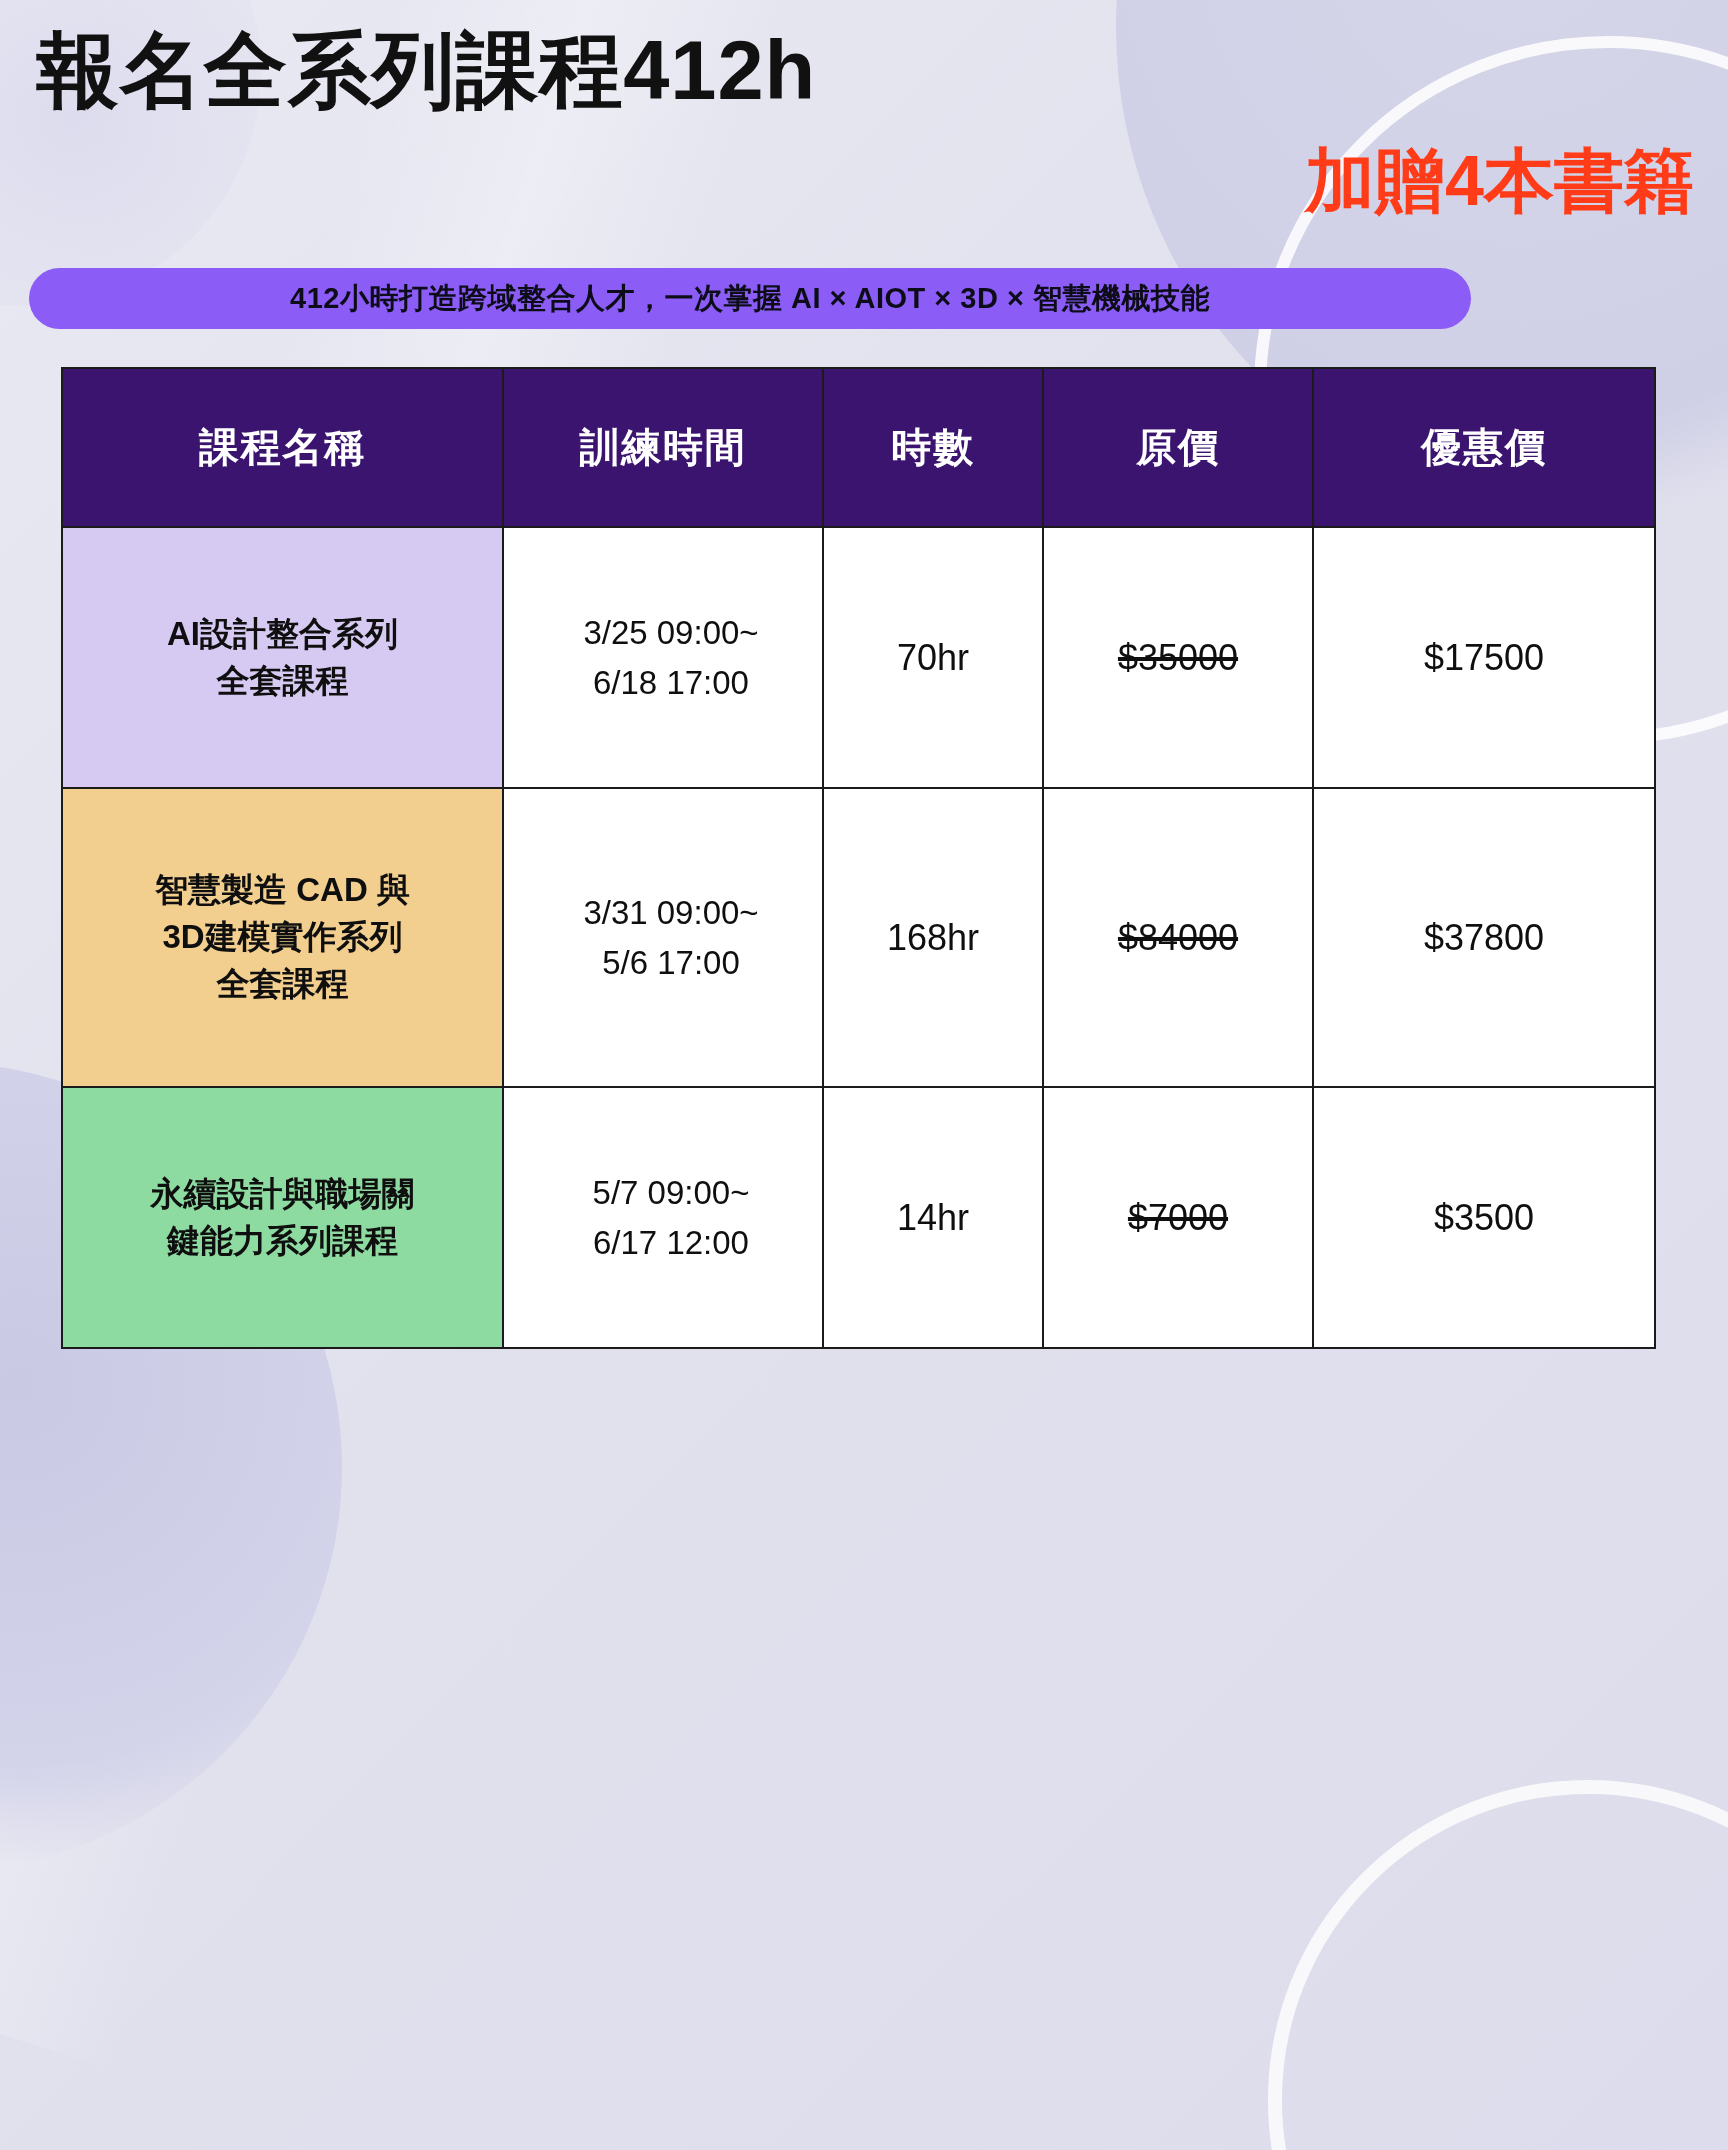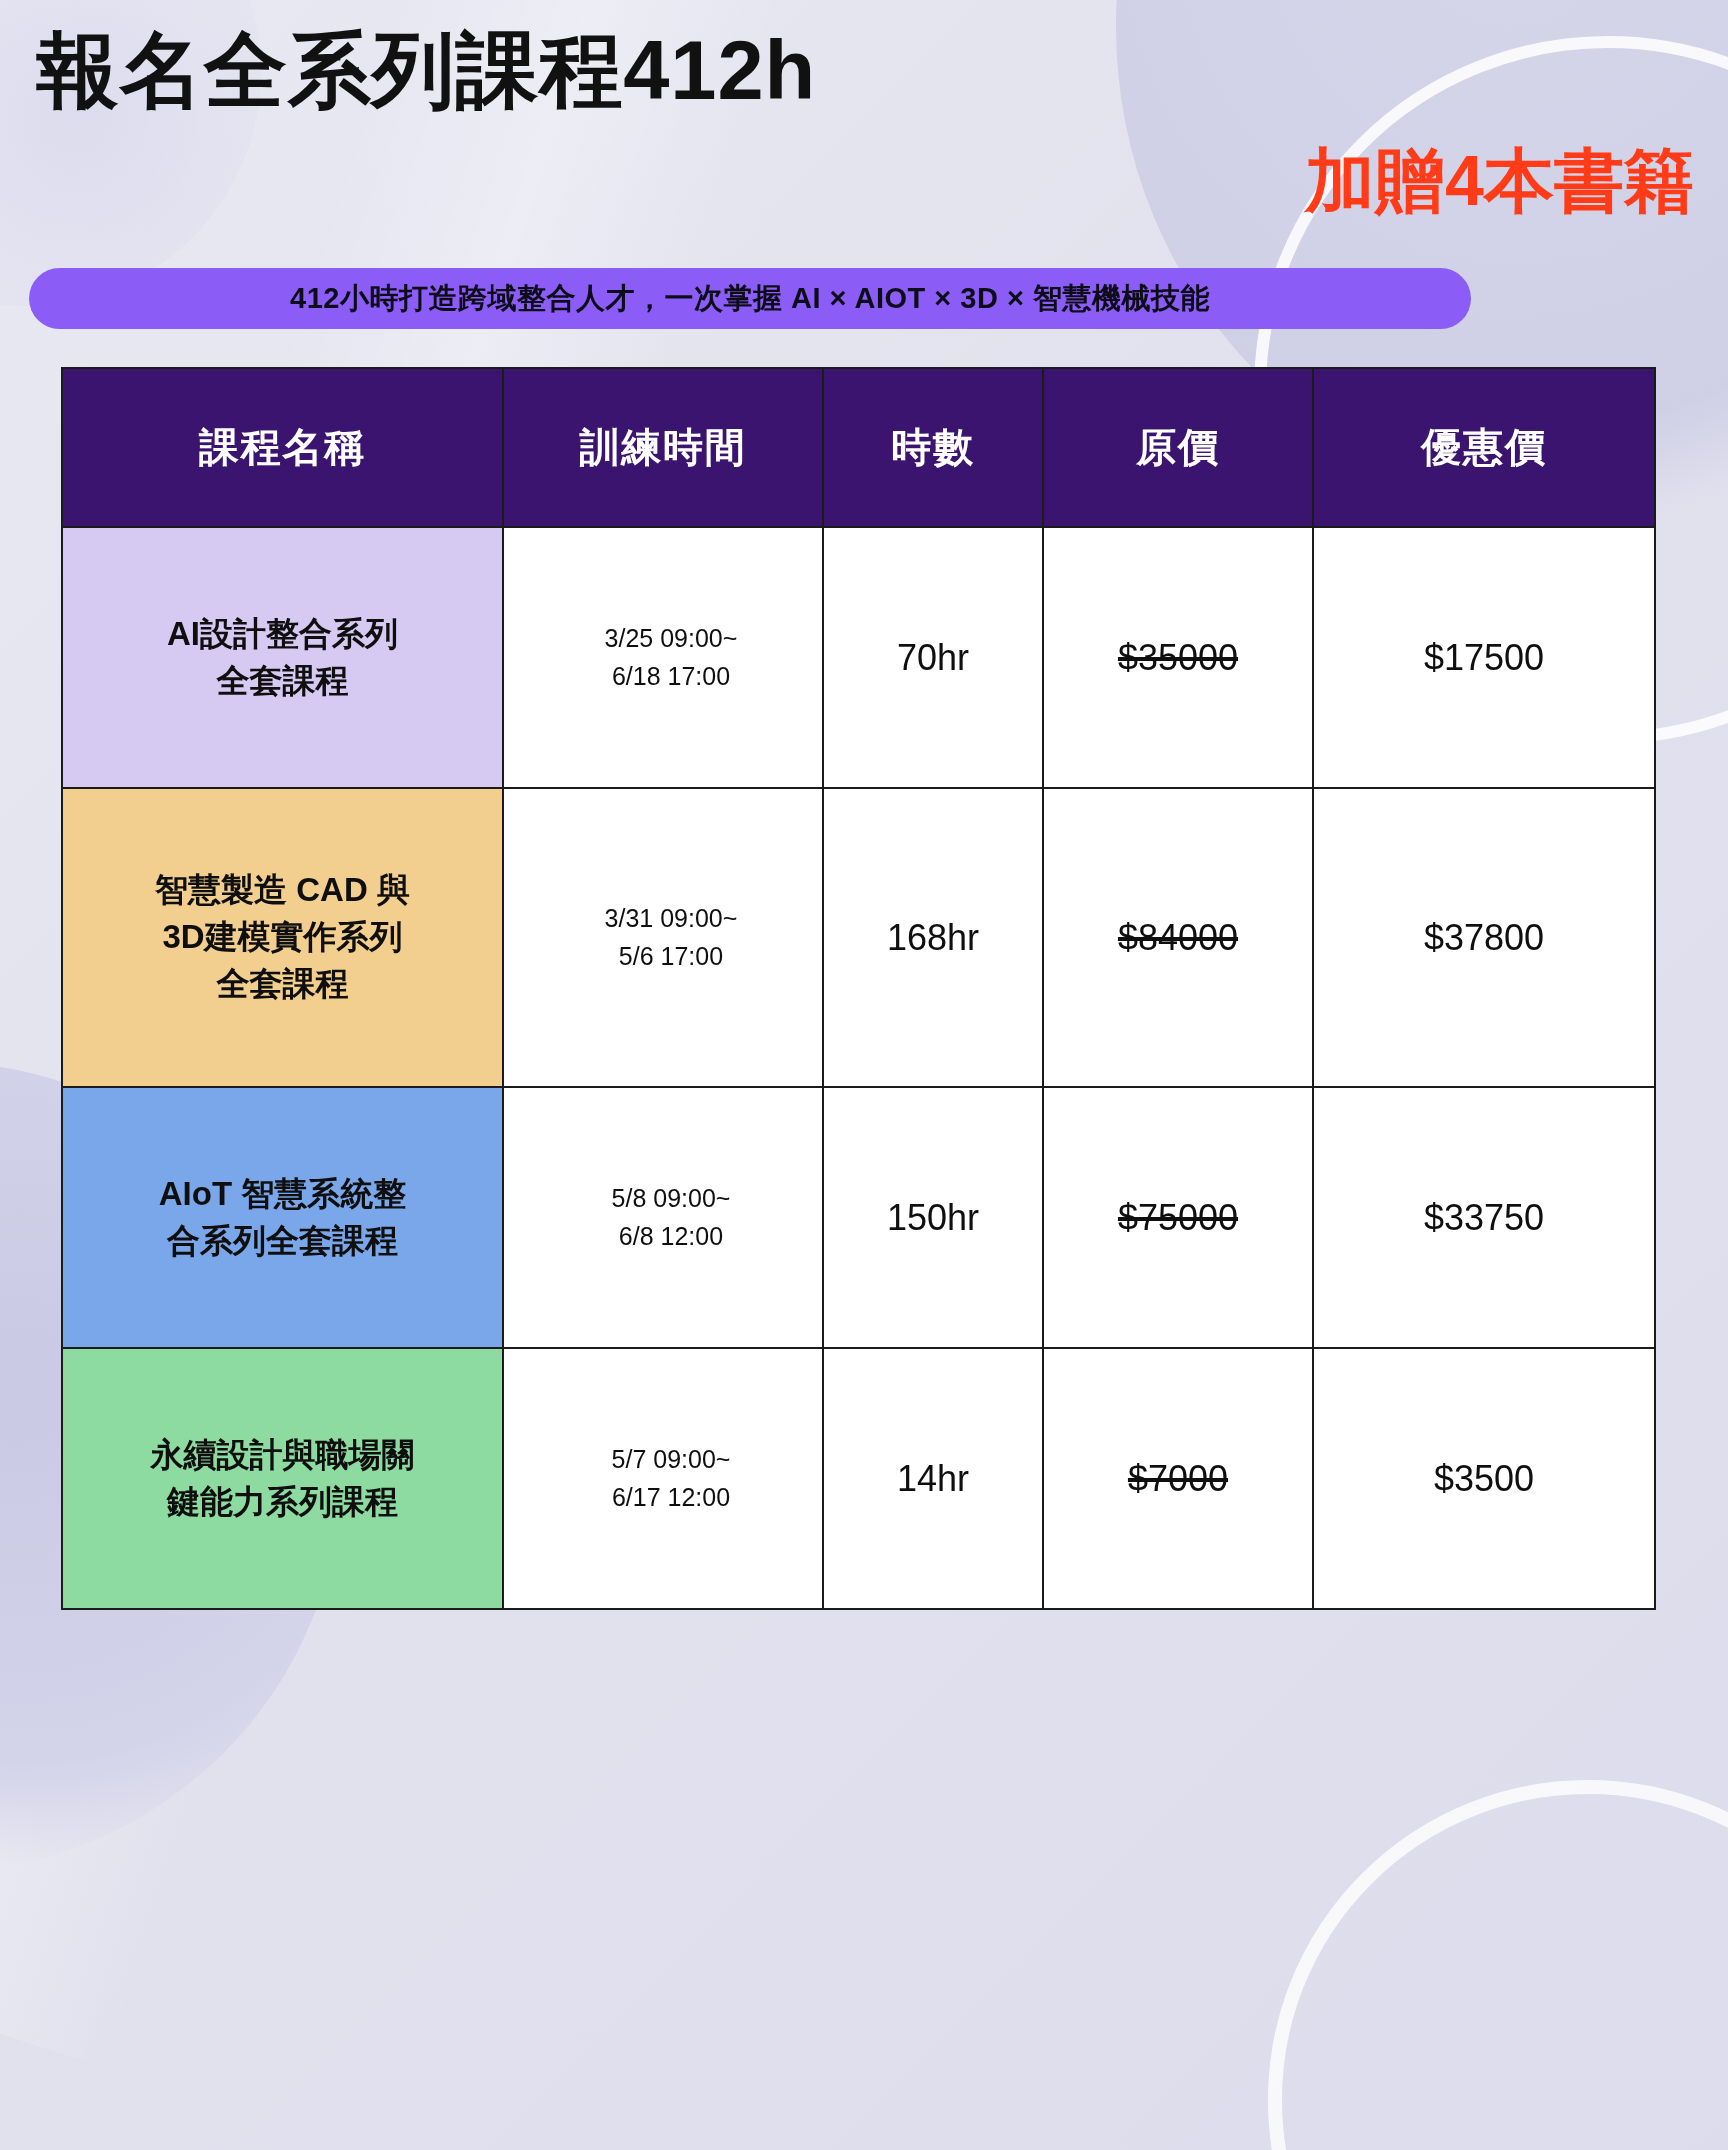--- a/index.html
+++ b/index.html
@@ -142,21 +142,21 @@
   col.c-orig  { width: 270px; }
   col.c-sale  { width: 342px; }
 
   td.name-cell {
     font-size: 33px;
     font-weight: bold;
     line-height: 1.42;
     padding: 9px 12.6px;
   }
   td.time-cell {
-    font-size: 25px;
+    font-size: 33px;
     line-height: 1.5;
     text-align: left;
     padding: 9px 0 9px 16px;
   }
   td.hours-cell,
   td.sale-cell {
     font-size: 36px;
   }
   td.orig-cell {
     font-size: 36px;
@@ -237,33 +237,20 @@
         </td>
         <td class="time-cell">
           <div>3/31 09:00~</div>
           <div>5/6 17:00</div>
         </td>
         <td class="hours-cell">168hr</td>
         <td class="orig-cell">$84000</td>
         <td class="sale-cell">$37800</td>
       </tr>
 
-      <tr class="row-3">
-        <td class="name-cell">
-          <div>AIoT 智慧系統整</div>
-          <div>合系列全套課程</div>
-        </td>
-        <td class="time-cell">
-          <div>5/8 09:00~</div>
-          <div>6/8 12:00</div>
-        </td>
-        <td class="hours-cell">150hr</td>
-        <td class="orig-cell">$75000</td>
-        <td class="sale-cell">$33750</td>
-      </tr>
 
       <tr class="row-4">
         <td class="name-cell">
           <div>永續設計與職場關</div>
           <div>鍵能力系列課程</div>
         </td>
         <td class="time-cell">
           <div>5/7 09:00~</div>
           <div>6/17 12:00</div>
         </td>

